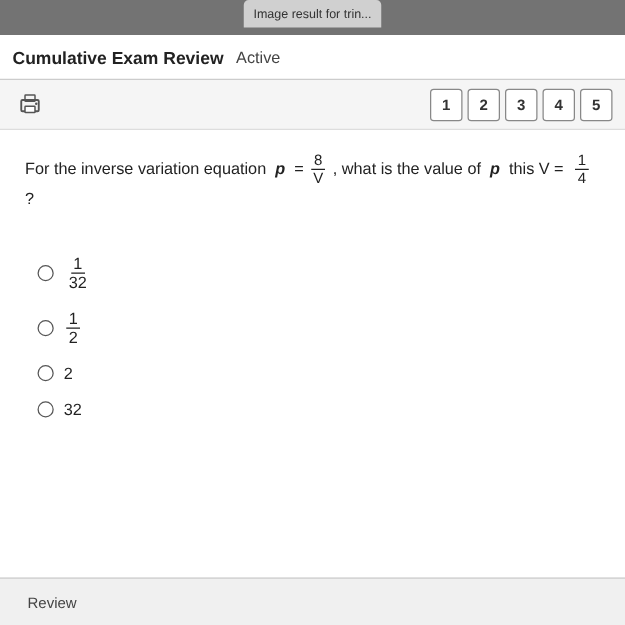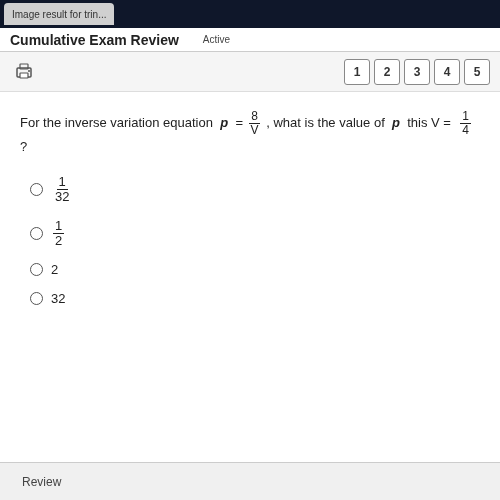--- a/index.html
+++ b/index.html
@@ -6,60 +6,61 @@
     body {
       width: 500px;
       height: 500px;
       overflow: hidden;
       font-family: Arial, sans-serif;
       background: #fff;
     }
 
     
     .browser-tabs {
-      background: #0f172a;
+      background: #737373;
       height: 28px;
       display: flex;
       align-items: center;
       padding: 0 4px;
       gap: 20px;
       overflow: hidden;
+      flex-direction: column;
     }
     .tab-item {
       background: #d0d0d0;
       border-radius: 4px 4px 0 0;
       padding: 3px 8px;
       font-size: 10px;
       color: #333;
       white-space: nowrap;
       overflow: hidden;
       text-overflow: ellipsis;
       max-width: 120px;
       height: 22px;
       display: flex;
       align-items: center;
     }
 
     
     .top-bar {
       background: #fff;
       border-bottom: 1px solid #ccc;
-      height: 24px;
+      height: 36px;
       display: flex;
       align-items: center;
       padding: 0 10px;
-      gap: 24px;
+      gap: 10px;
     }
     .top-bar-title {
       font-size: 14px;
       font-weight: bold;
       color: #222;
     }
     .active-badge {
-      font-size: 10px;
+      font-size: 13px;
       color: #444;
       font-weight: normal;
     }
 
     
     .toolbar {
       background: #f5f5f5;
       border-bottom: 1px solid #ddd;
       height: 40px;
       display: flex;
@@ -96,21 +97,21 @@
 
     
     .question-area {
       padding: 18px 20px 12px 20px;
       background: #fff;
     }
     .question-text {
       font-size: 13px;
       color: #222;
       line-height: 1.6;
-      margin-bottom: 17px;
+      margin-bottom: 34px;
     }
     .fraction {
       display: inline-flex;
       flex-direction: column;
       align-items: center;
       vertical-align: middle;
       font-size: 12px;
       line-height: 1.1;
       margin: 0 2px;
     }

